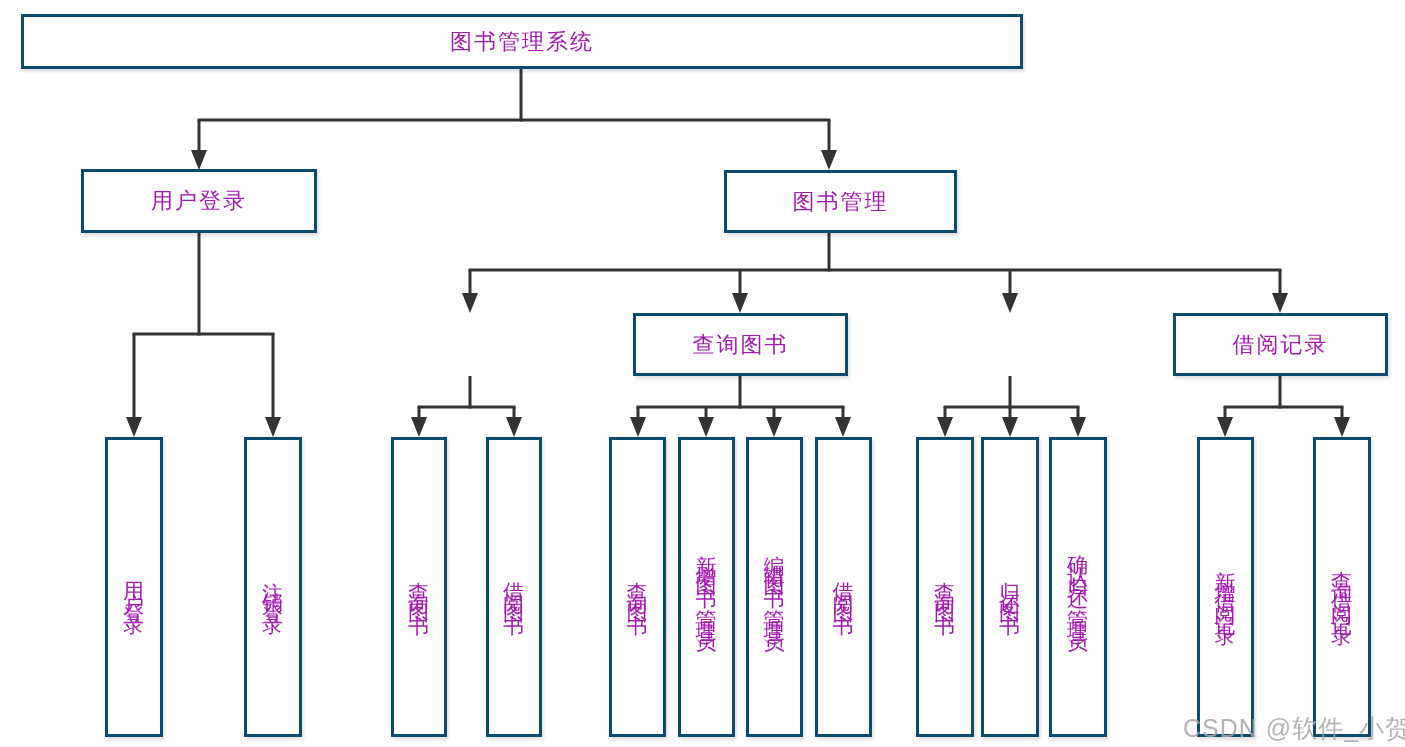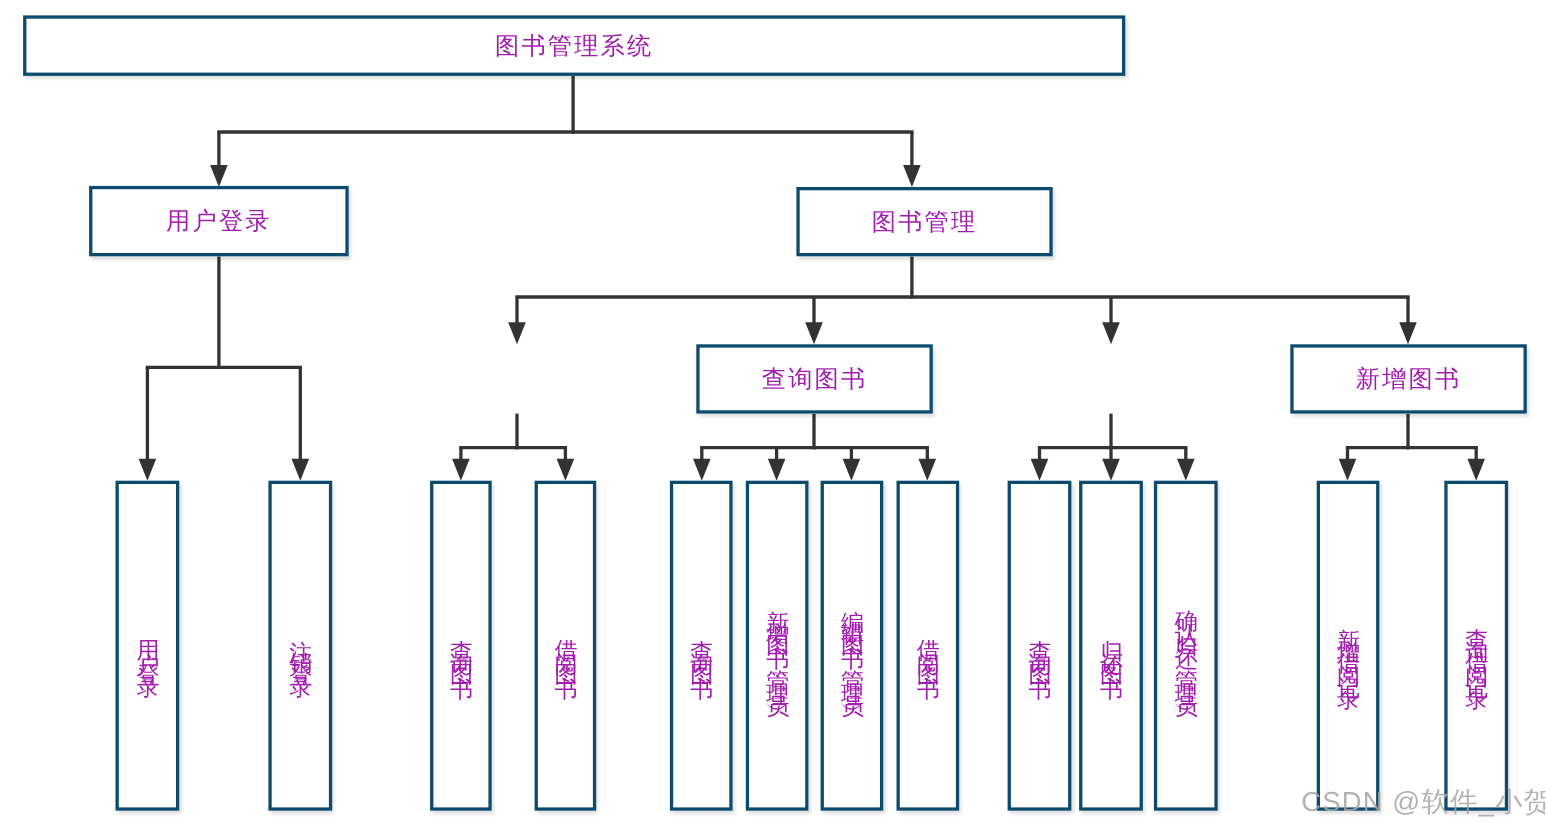--- a/index.html
+++ b/index.html
@@ -121,21 +121,21 @@
       <polygon points="1334,417 1350,417 1342,437"></polygon>
     </g>
   </svg>
 
   <div class="node h" style="left:21px; top:14px; width:1002px; height:55px;">图书管理系统</div>
 
   <div class="node h" style="left:81px; top:169px; width:236px; height:64px;">用户登录</div>
   <div class="node h" style="left:724px; top:170px; width:233px; height:63px;">图书管理</div>
 
   <div class="node h" style="left:633px; top:313px; width:215px; height:63px;">查询图书</div>
-  <div class="node h" style="left:1173px; top:313px; width:215px; height:63px;">新增图书</div>
+  <div class="node h" style="left:1173px; top:313px; width:215px; height:63px;">借阅记录</div>
 
   <div class="node v" style="left:105px; top:437px; width:58px; height:300px;">用户登录</div>
   <div class="node v" style="left:244px; top:437px; width:58px; height:300px;">注销登录</div>
 
   <div class="node v" style="left:391px; top:437px; width:56px; height:300px;">查询图书</div>
   <div class="node v" style="left:486px; top:437px; width:56px; height:300px;">借阅图书</div>
 
   <div class="node v" style="left:609px; top:437px; width:57px; height:300px;">查询图书</div>
   <div class="node v" style="left:678px; top:437px; width:57px; height:300px;">新增图书（管理员）</div>
   <div class="node v" style="left:746px; top:437px; width:57px; height:300px;">编辑图书（管理员）</div>

